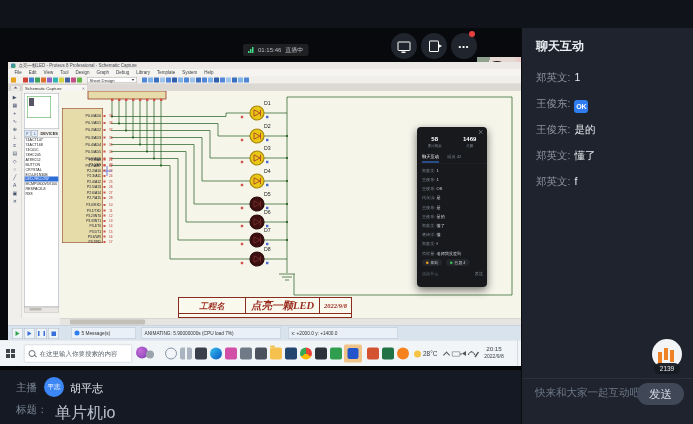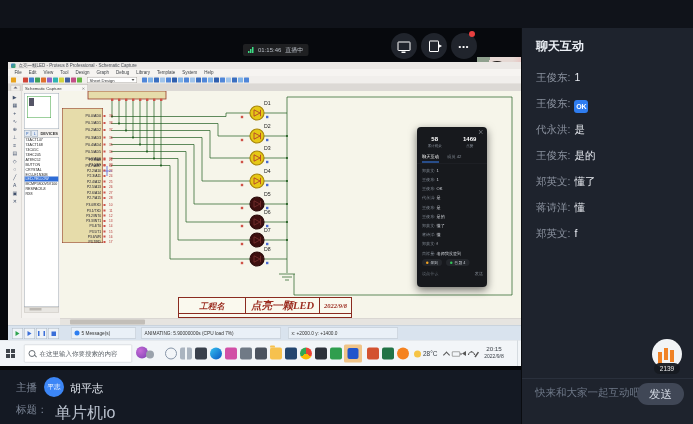--- a/index.html
+++ b/index.html
@@ -690,45 +690,39 @@
         <i class="desksliver"></i>
       </div>
       <div class="abs blackstrip"></div>
     </div>
   </div>
 
   <div class="abs chatpanel">
     <div class="chat-h">聊天互动</div>
     <div class="chatlist">
 
-
         <div class="crow">
-          <i>王俊东:</i><span>1</span>
-        </div>
+          <i>郑英文:</i><span>1</span>
+        </div>
+
 
         <div class="crow">
           <i>王俊东:</i><span class="emoji">OK</span>
         </div>
 
-        <div class="crow">
-          <i>代永洪:</i><span>是</span>
-        </div>
 
 
         <div class="crow">
           <i>王俊东:</i><span>是的</span>
         </div>
 
         <div class="crow">
           <i>郑英文:</i><span>懂了</span>
         </div>
 
-        <div class="crow">
-          <i>蒋诗洋:</i><span>懂</span>
-        </div>
 
         <div class="crow">
           <i>郑英文:</i><span>f</span>
         </div>
 
       </div>
     <div class="likebadge">
       <i class="lb-circle"></i>
       <i class="lb-bars"></i>
       <span class="lb-pill">

